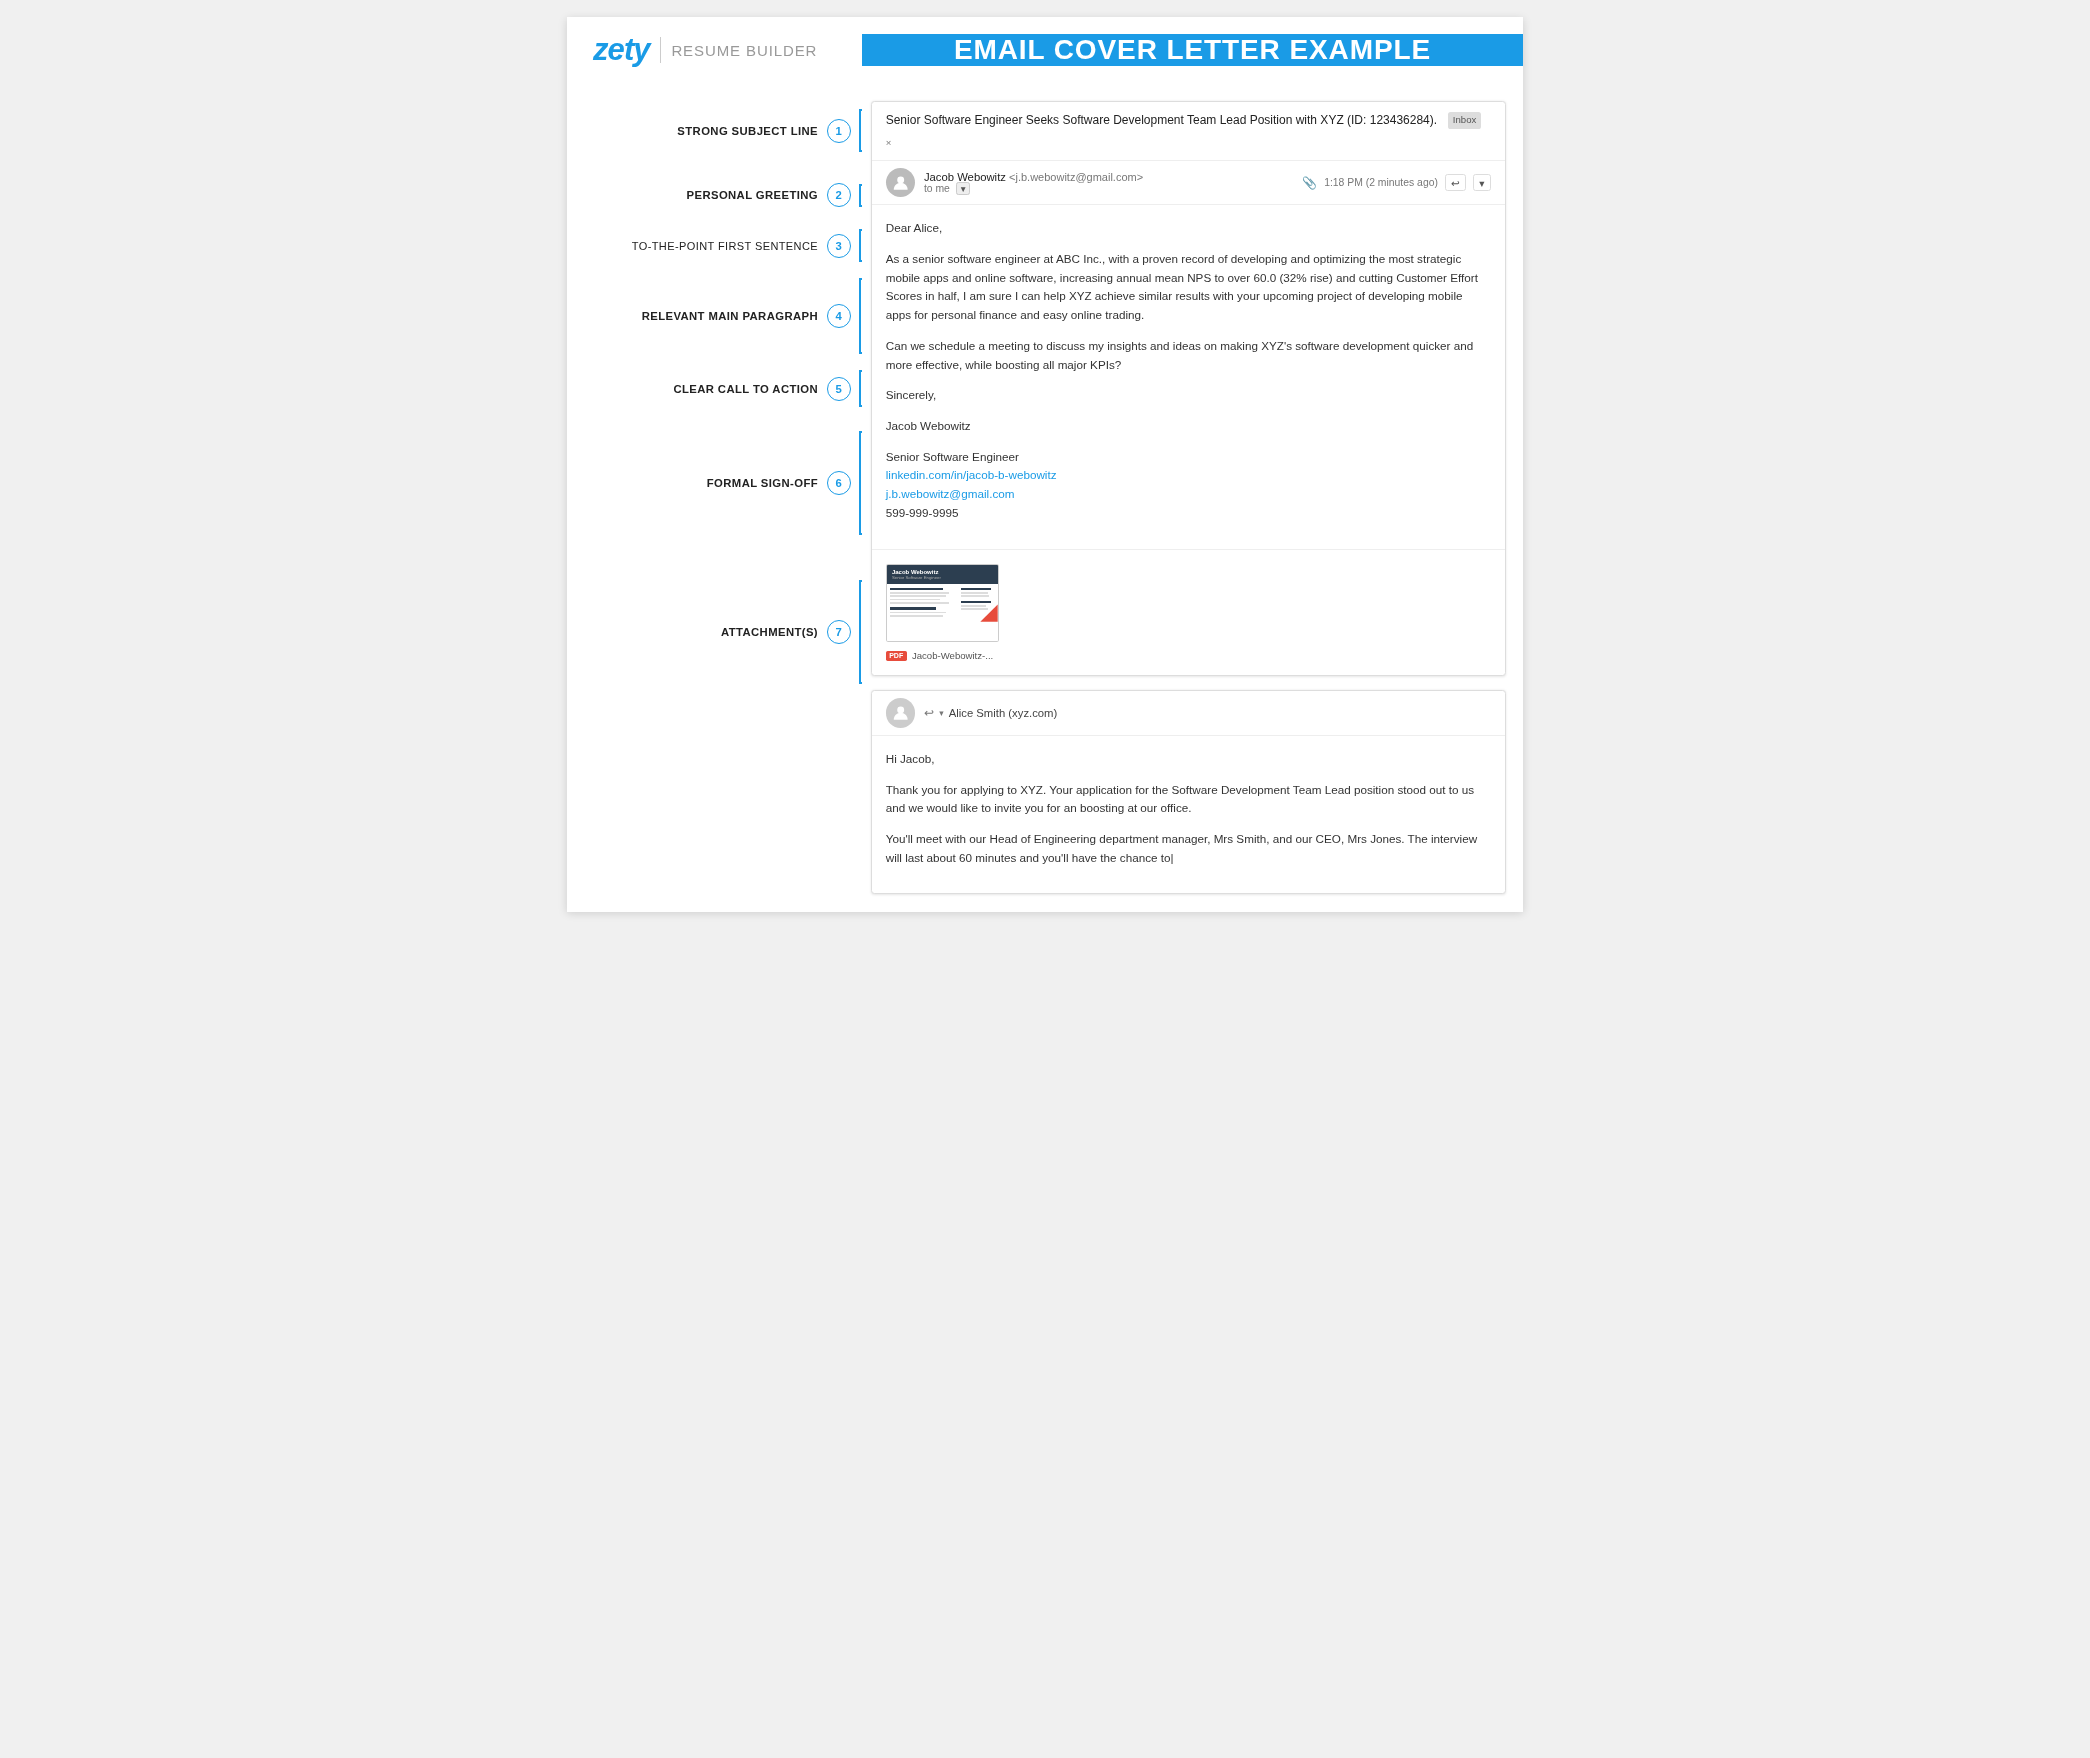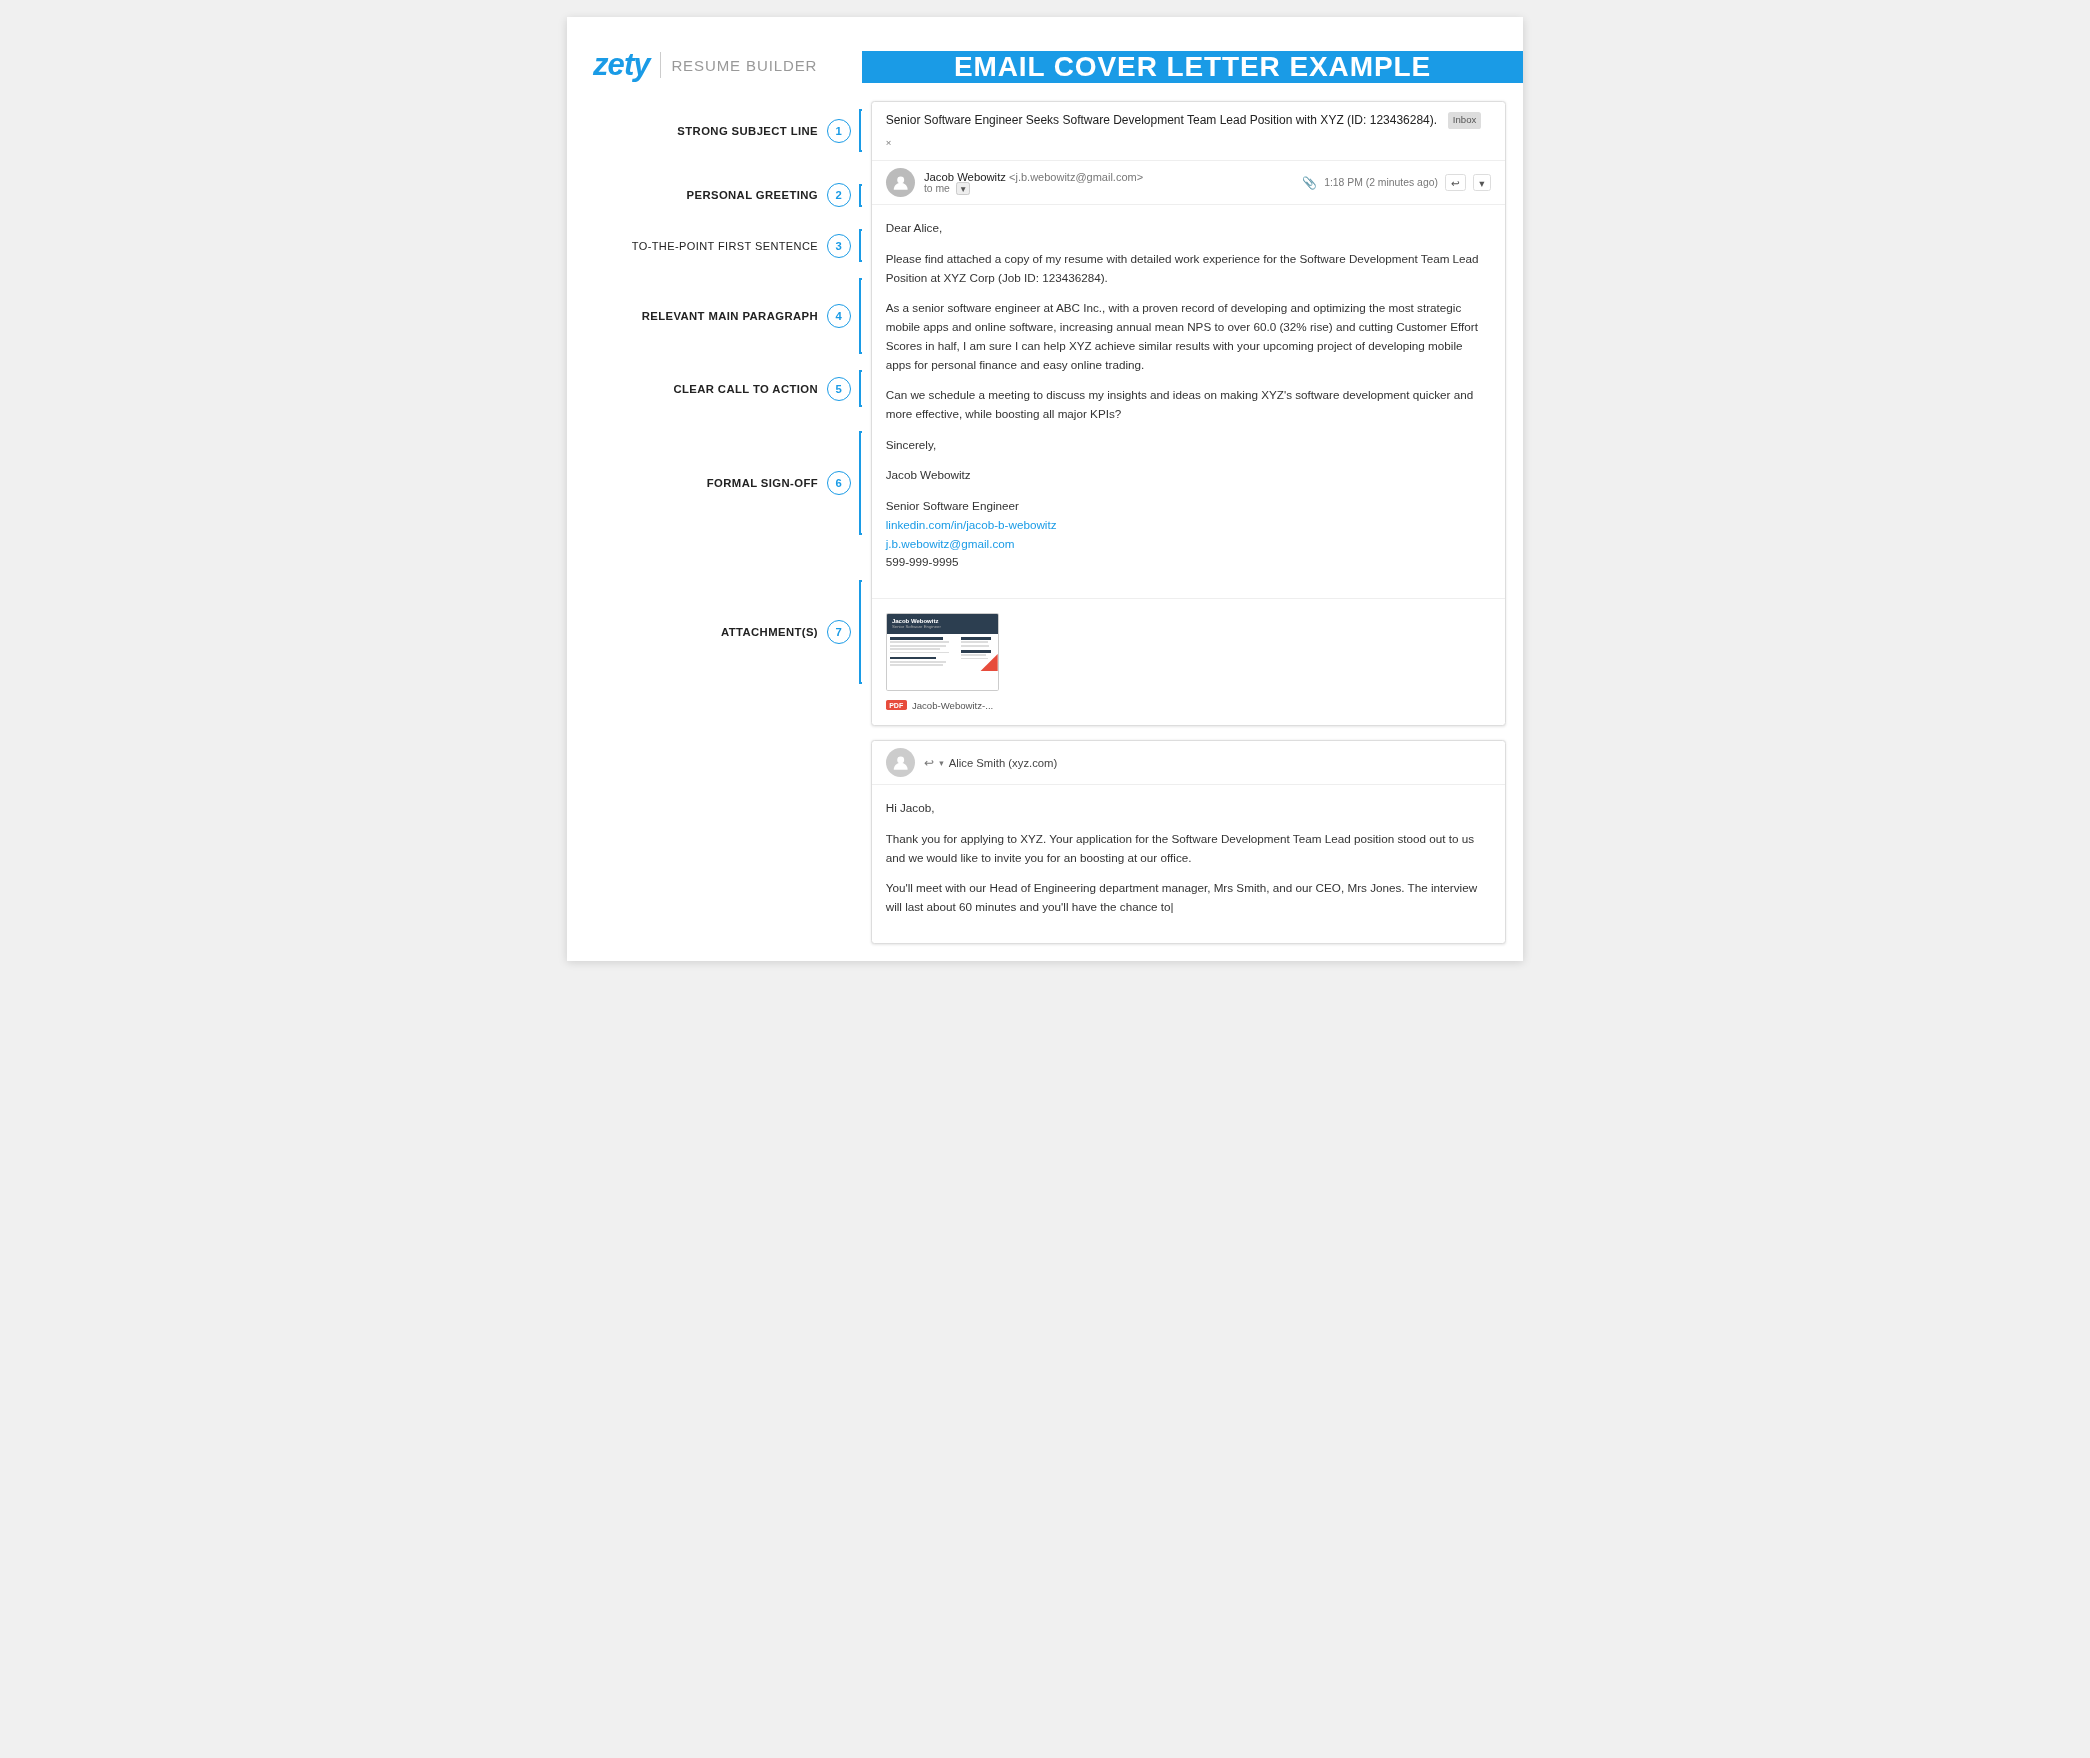--- a/index.html
+++ b/index.html
@@ -13,21 +13,21 @@
       padding: 17.4px;
     }
     .main-container {
       background: #fff;
       width: 956px;
       box-shadow: 0 1.7px 8.7px rgba(0,0,0,0.15);
     }
     
     .header {
       display: flex;
-      align-items: flex-end;
+      align-items: center;
       height: 66px;
     }
     .header-logo {
       display: flex;
       align-items: center;
       padding: 0 26px;
       width: 295px;
       flex-shrink: 0;
       background: #fff;
     }
@@ -355,21 +355,20 @@
           <div class="email-meta">
             <span style="font-size:12px;">📎</span>
             <span class="email-meta-time">1:18 PM (2 minutes ago)</span>
             <button style="background:none;border:0.9px solid #ddd;border-radius:2.6px;padding:1.7px 5.2px;cursor:pointer;font-size:10.4px;color:#555;">↩</button>
             <button style="background:none;border:0.9px solid #ddd;border-radius:2.6px;padding:1.7px 5.2px;cursor:pointer;font-size:10.4px;color:#555;">▾</button>
           </div>
         </div>
 
         <div class="email-body">
           <p>Dear Alice,</p>
-          <p>Please find attached a copy of my resume with detailed work experience for the Software Development Team Lead Position at XYZ Corp (Job ID: 123436284).</p>
           <p>As a senior software engineer at ABC Inc., with a proven record of developing and optimizing the most strategic mobile apps and online software, increasing annual mean NPS to over 60.0 (32% rise) and cutting Customer Effort Scores in half, I am sure I can help XYZ achieve similar results with your upcoming project of developing mobile apps for personal finance and easy online trading.</p>
           <p>Can we schedule a meeting to discuss my insights and ideas on making XYZ's software development quicker and more effective, while boosting all major KPIs?</p>
           <p>Sincerely,</p>
           <p>Jacob Webowitz</p>
           <p>
             <span>Senior Software Engineer</span><br>
             <a class="email-link" href="#">linkedin.com/in/jacob-b-webowitz</a><br>
             <a class="email-link" href="#">j.b.webowitz@gmail.com</a><br>
             <span>599-999-9995</span>
           </p>

